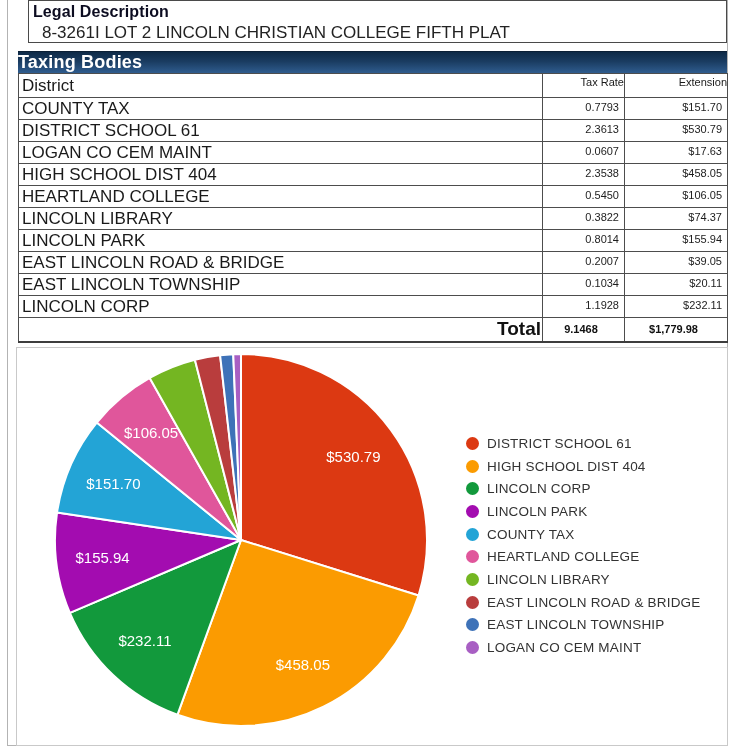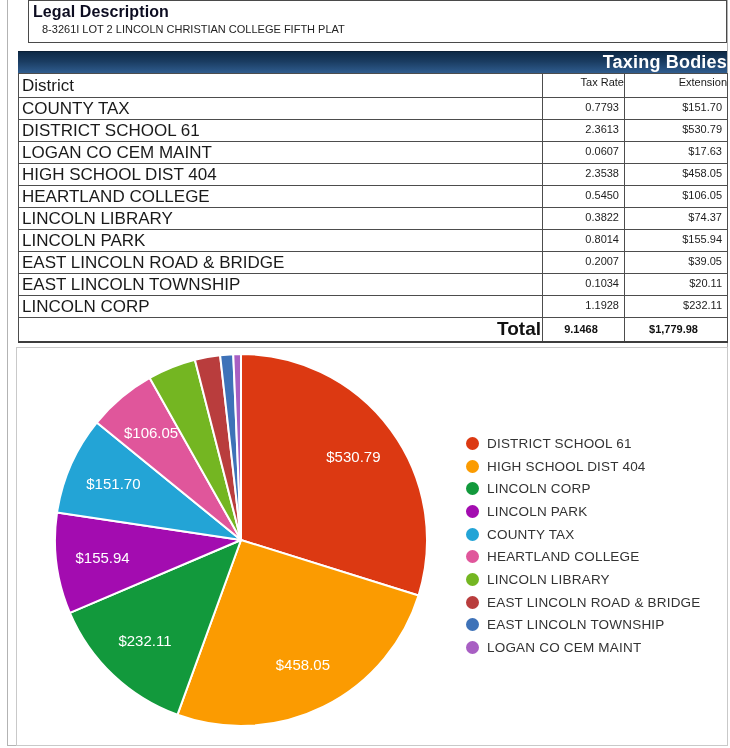--- a/index.html
+++ b/index.html
@@ -18,29 +18,29 @@
   
   .legal-box {
     position: absolute; left: 20px; top: 0; width: 699px; height: 43px;
     border: 1px solid #4a4a4a; background: #fff;
   }
   .legal-title {
     font-size: 16px; font-weight: bold; color: #0c0c20;
     padding: 2px 0 0 4px; letter-spacing: 0.1px;
   }
   .legal-value {
-    font-size: 11px; color: #232323; padding: 2px 0 0 13px; white-space: nowrap;
+    font-size: 17px; color: #232323; padding: 2px 0 0 13px; white-space: nowrap;
   }
   
   .tb-bar {
     position: absolute; left: 10px; top: 51px; width: 709px; height: 22px;
     background: linear-gradient(180deg, #0e2a47 0%, #1a3c61 45%, #2f5c8e 100%);
     border-top: 1px solid #0a1f35;
     color: #ffffff; font-size: 18px; font-weight: bold;
-    text-align: right; line-height: 21px; letter-spacing: 0.2px;
+    text-align: left; line-height: 21px; letter-spacing: 0.2px;
   }
   
   table.tb {
     position: absolute; left: 10px; top: 73px; width: 709px;
     border-collapse: collapse; table-layout: fixed; background: #fff; border-radius: 11px;
   }
   table.tb col.c-district  { width: 524px; }
   table.tb col.c-rate      { width: 82px; }
   table.tb col.c-extension { width: 103px; }
   table.tb td, table.tb th { border: 1px solid #4d4d4d; overflow: hidden; }

